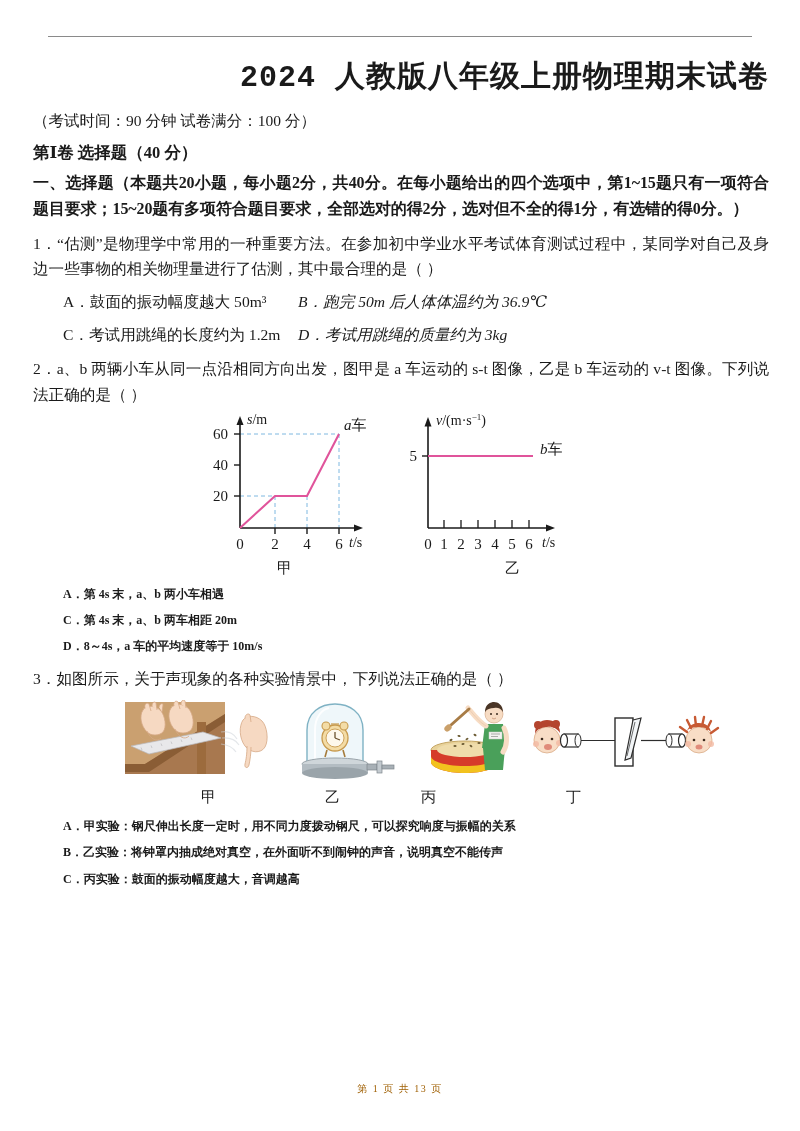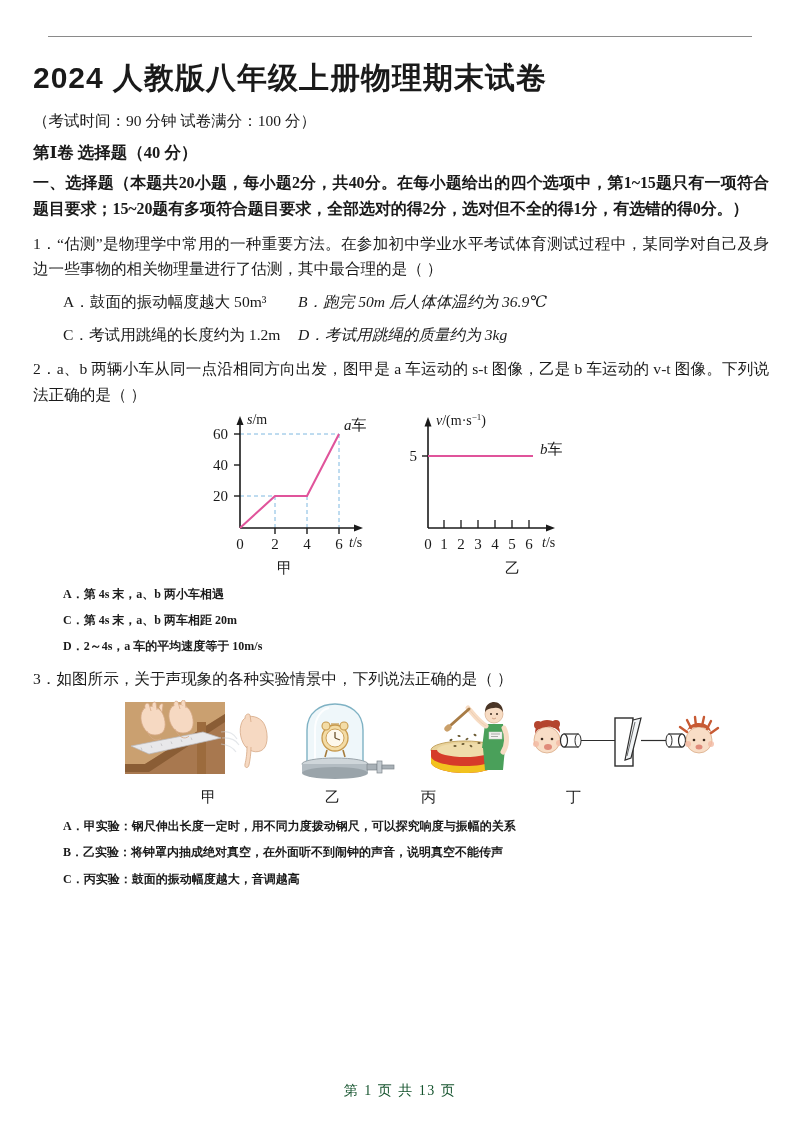--- a/index.html
+++ b/index.html
@@ -27,27 +27,27 @@
     height: 0;
     border-top: 1.5px solid #8a8a8a;
   }
   .content {
     position: absolute;
     top: 52px;
     left: 33px;
     width: 736px;
   }
   .doc-title {
-    text-align: left;
+    text-align: right;
     font-size: 30px;
     font-weight: bold;
     letter-spacing: 1px;
     margin: 6px 0 2px 0;
     line-height: 1.35;
-    font-family: Liberation Sans, sans-serif;
+    font-family: Liberation Mono, monospace;
   }
   .subtitle {
     font-size: 15.5px;
     margin: 10px 0 0 0;
     line-height: 1.5;
   }
   .section-title {
     text-align: left;
     font-size: 16.5px;
     font-weight: bold;
@@ -110,22 +110,22 @@
     position: absolute;
     font-size: 15px;
     top: 0;
   }
   .footer {
     position: absolute;
     left: 0;
     top: 1082px;
     width: 800px;
     text-align: center;
-    font-size: 14px;
-    color: #14532d;
+    font-size: 10px;
+    color: #a16207;
     letter-spacing: 1.5px;
   }
   svg { display: block; }
 </style>
 </head>
 <body>
 
 <div class="page">
 
   <div class="header-rule"></div>
@@ -229,21 +229,21 @@
           <text x="36" y="17" font-family="Liberation Serif, serif" font-size="14" fill="#1a1a1a"><tspan font-style="italic">v</tspan>/(m·s<tspan font-size="9" dy="-5">−1</tspan><tspan dy="5">)</tspan></text>
           <text x="140" y="46" font-family="Liberation Serif, serif" font-size="15" fill="#1a1a1a"><tspan font-style="italic">b</tspan>车</text>
         </svg>
         <div class="fig-caption">乙</div>
       </div>
 
     </div>
 
     <div class="opt">A．第 4s 末，a、b 两小车相遇</div>
     <div class="opt">C．第 4s 末，a、b 两车相距 20m</div>
-    <div class="opt">D．2～4s，a 车的平均速度等于 10m/s</div>
+    <div class="opt">D．8～4s，a 车的平均速度等于 10m/s</div>
 
     <div class="qtext">
       <span>3．</span><span>如图所示，关于声现象的各种实验情景中，下列说法正确的是（       ）</span>
     </div>
 
     <div class="exp-row">
       <svg width="736" height="88" viewBox="0 0 736 88">
 
         <g transform="translate(92,2)">
 

